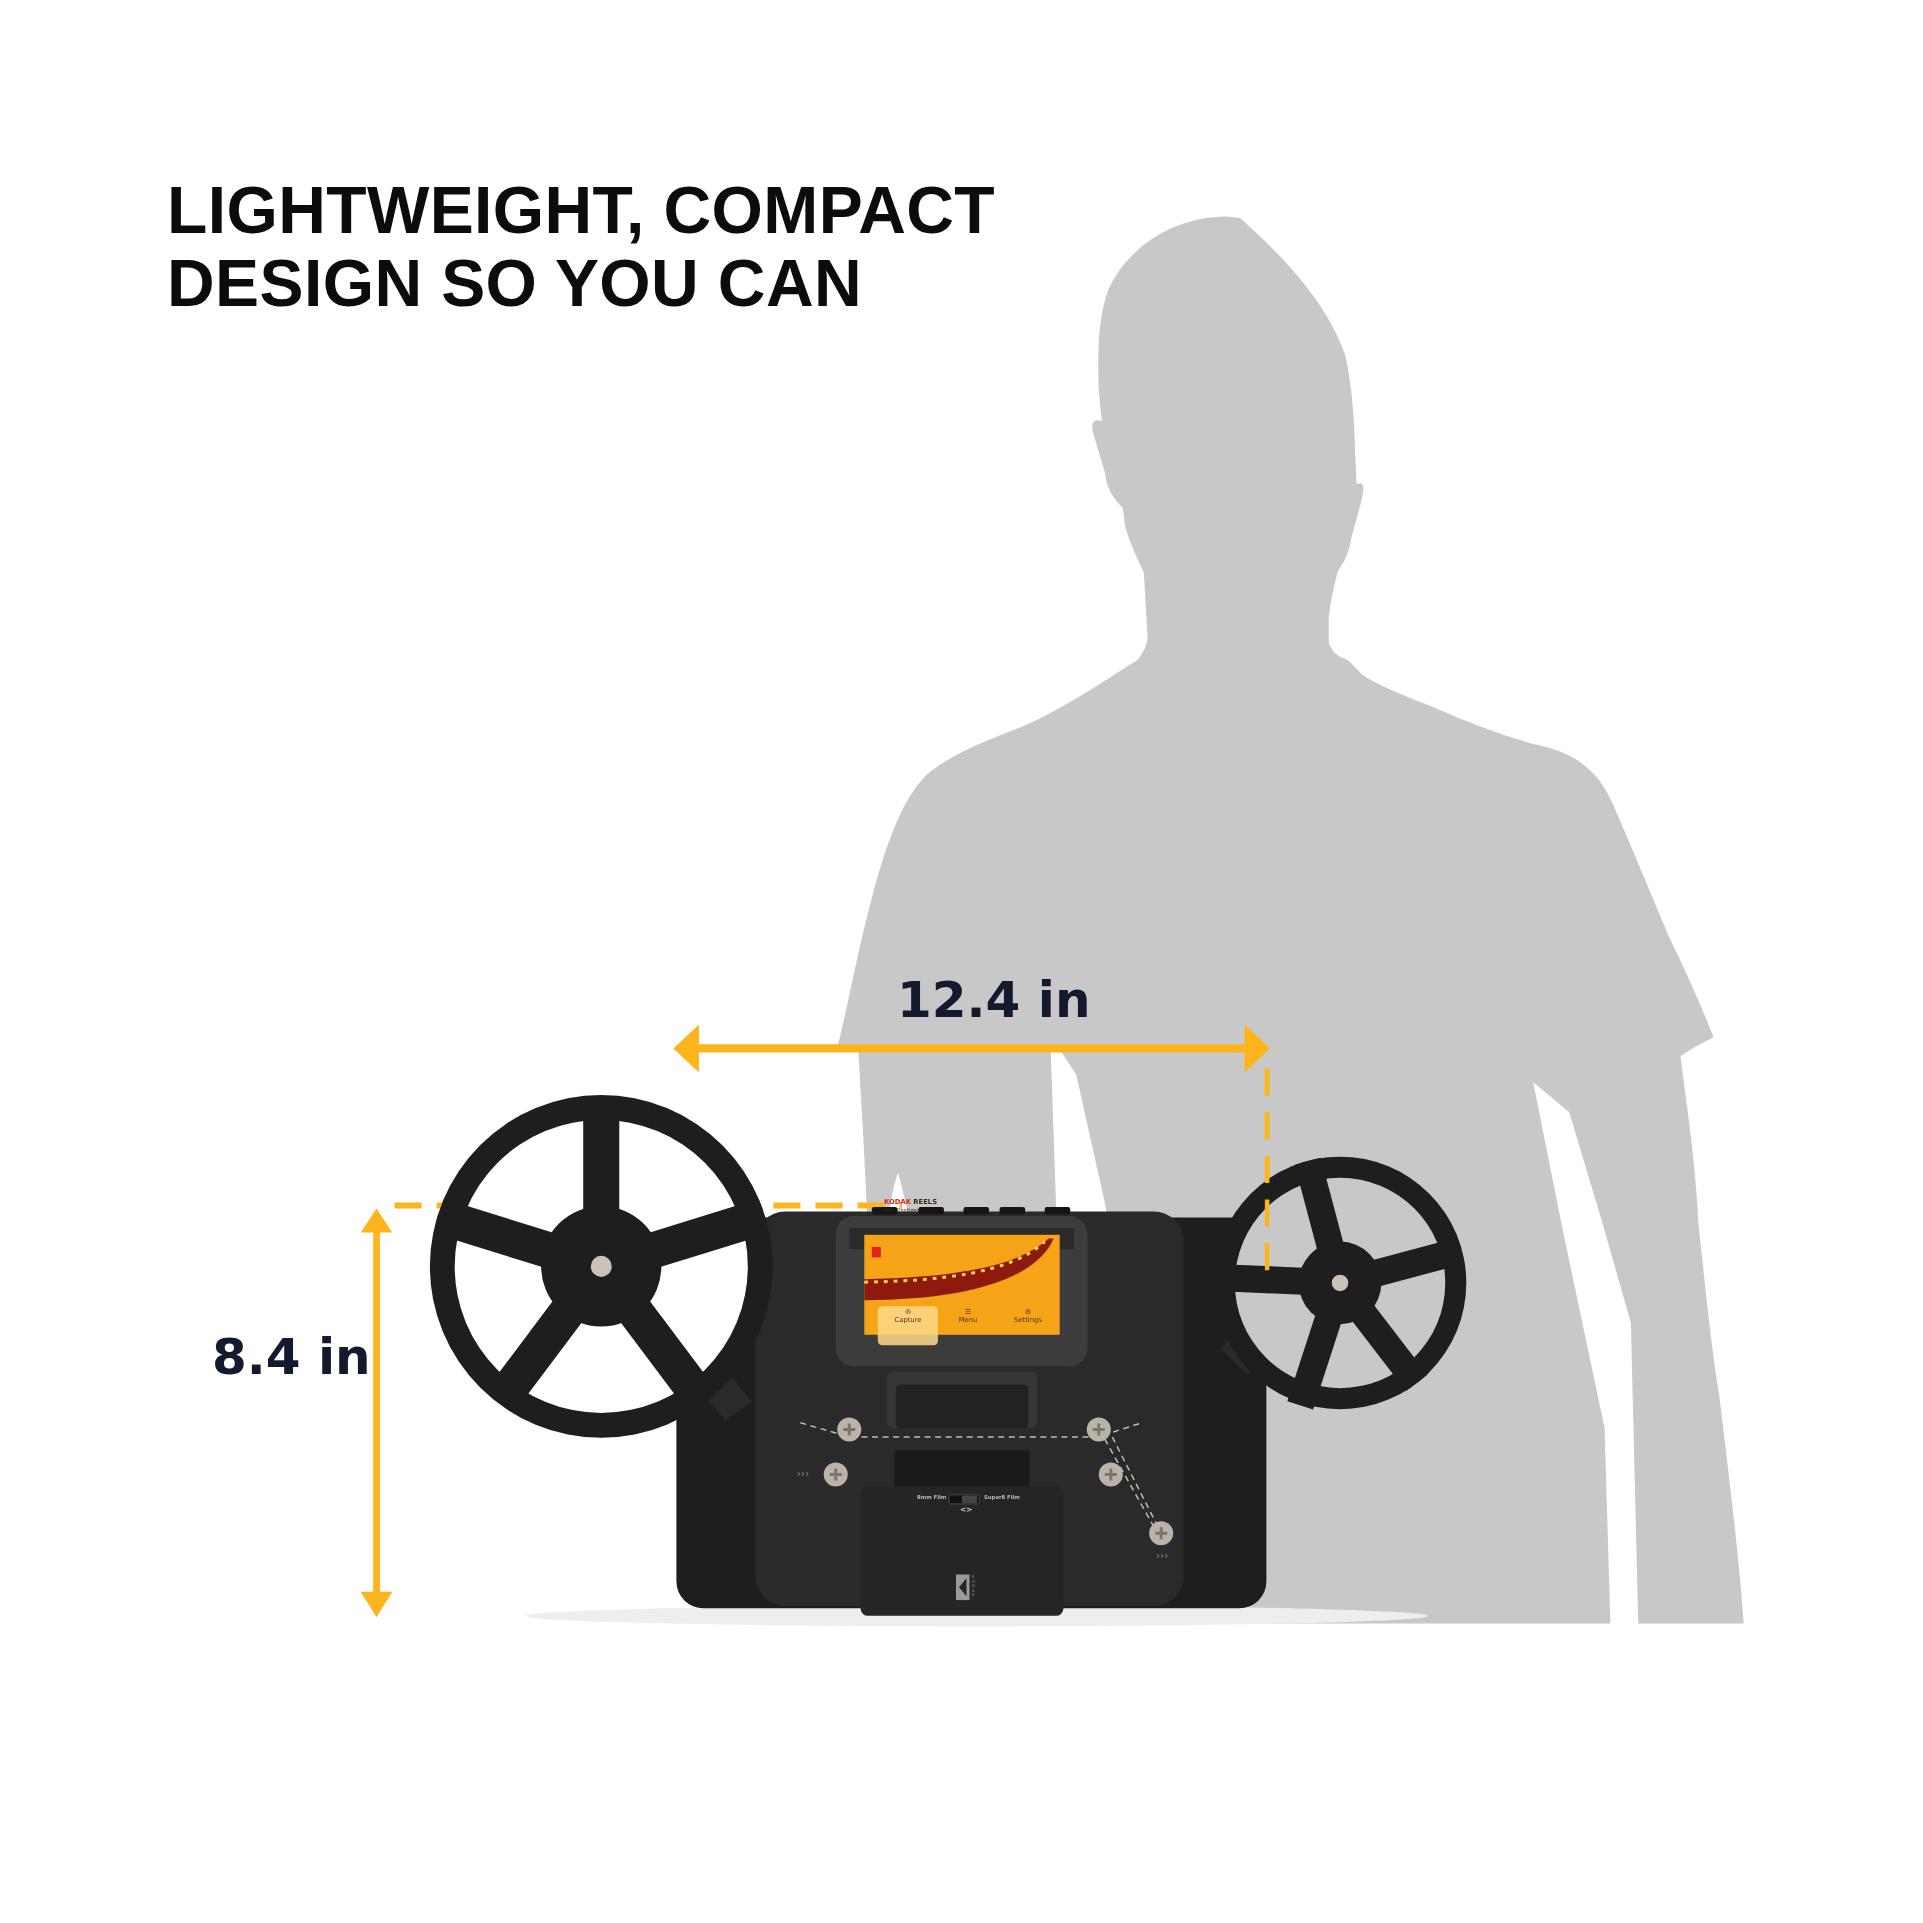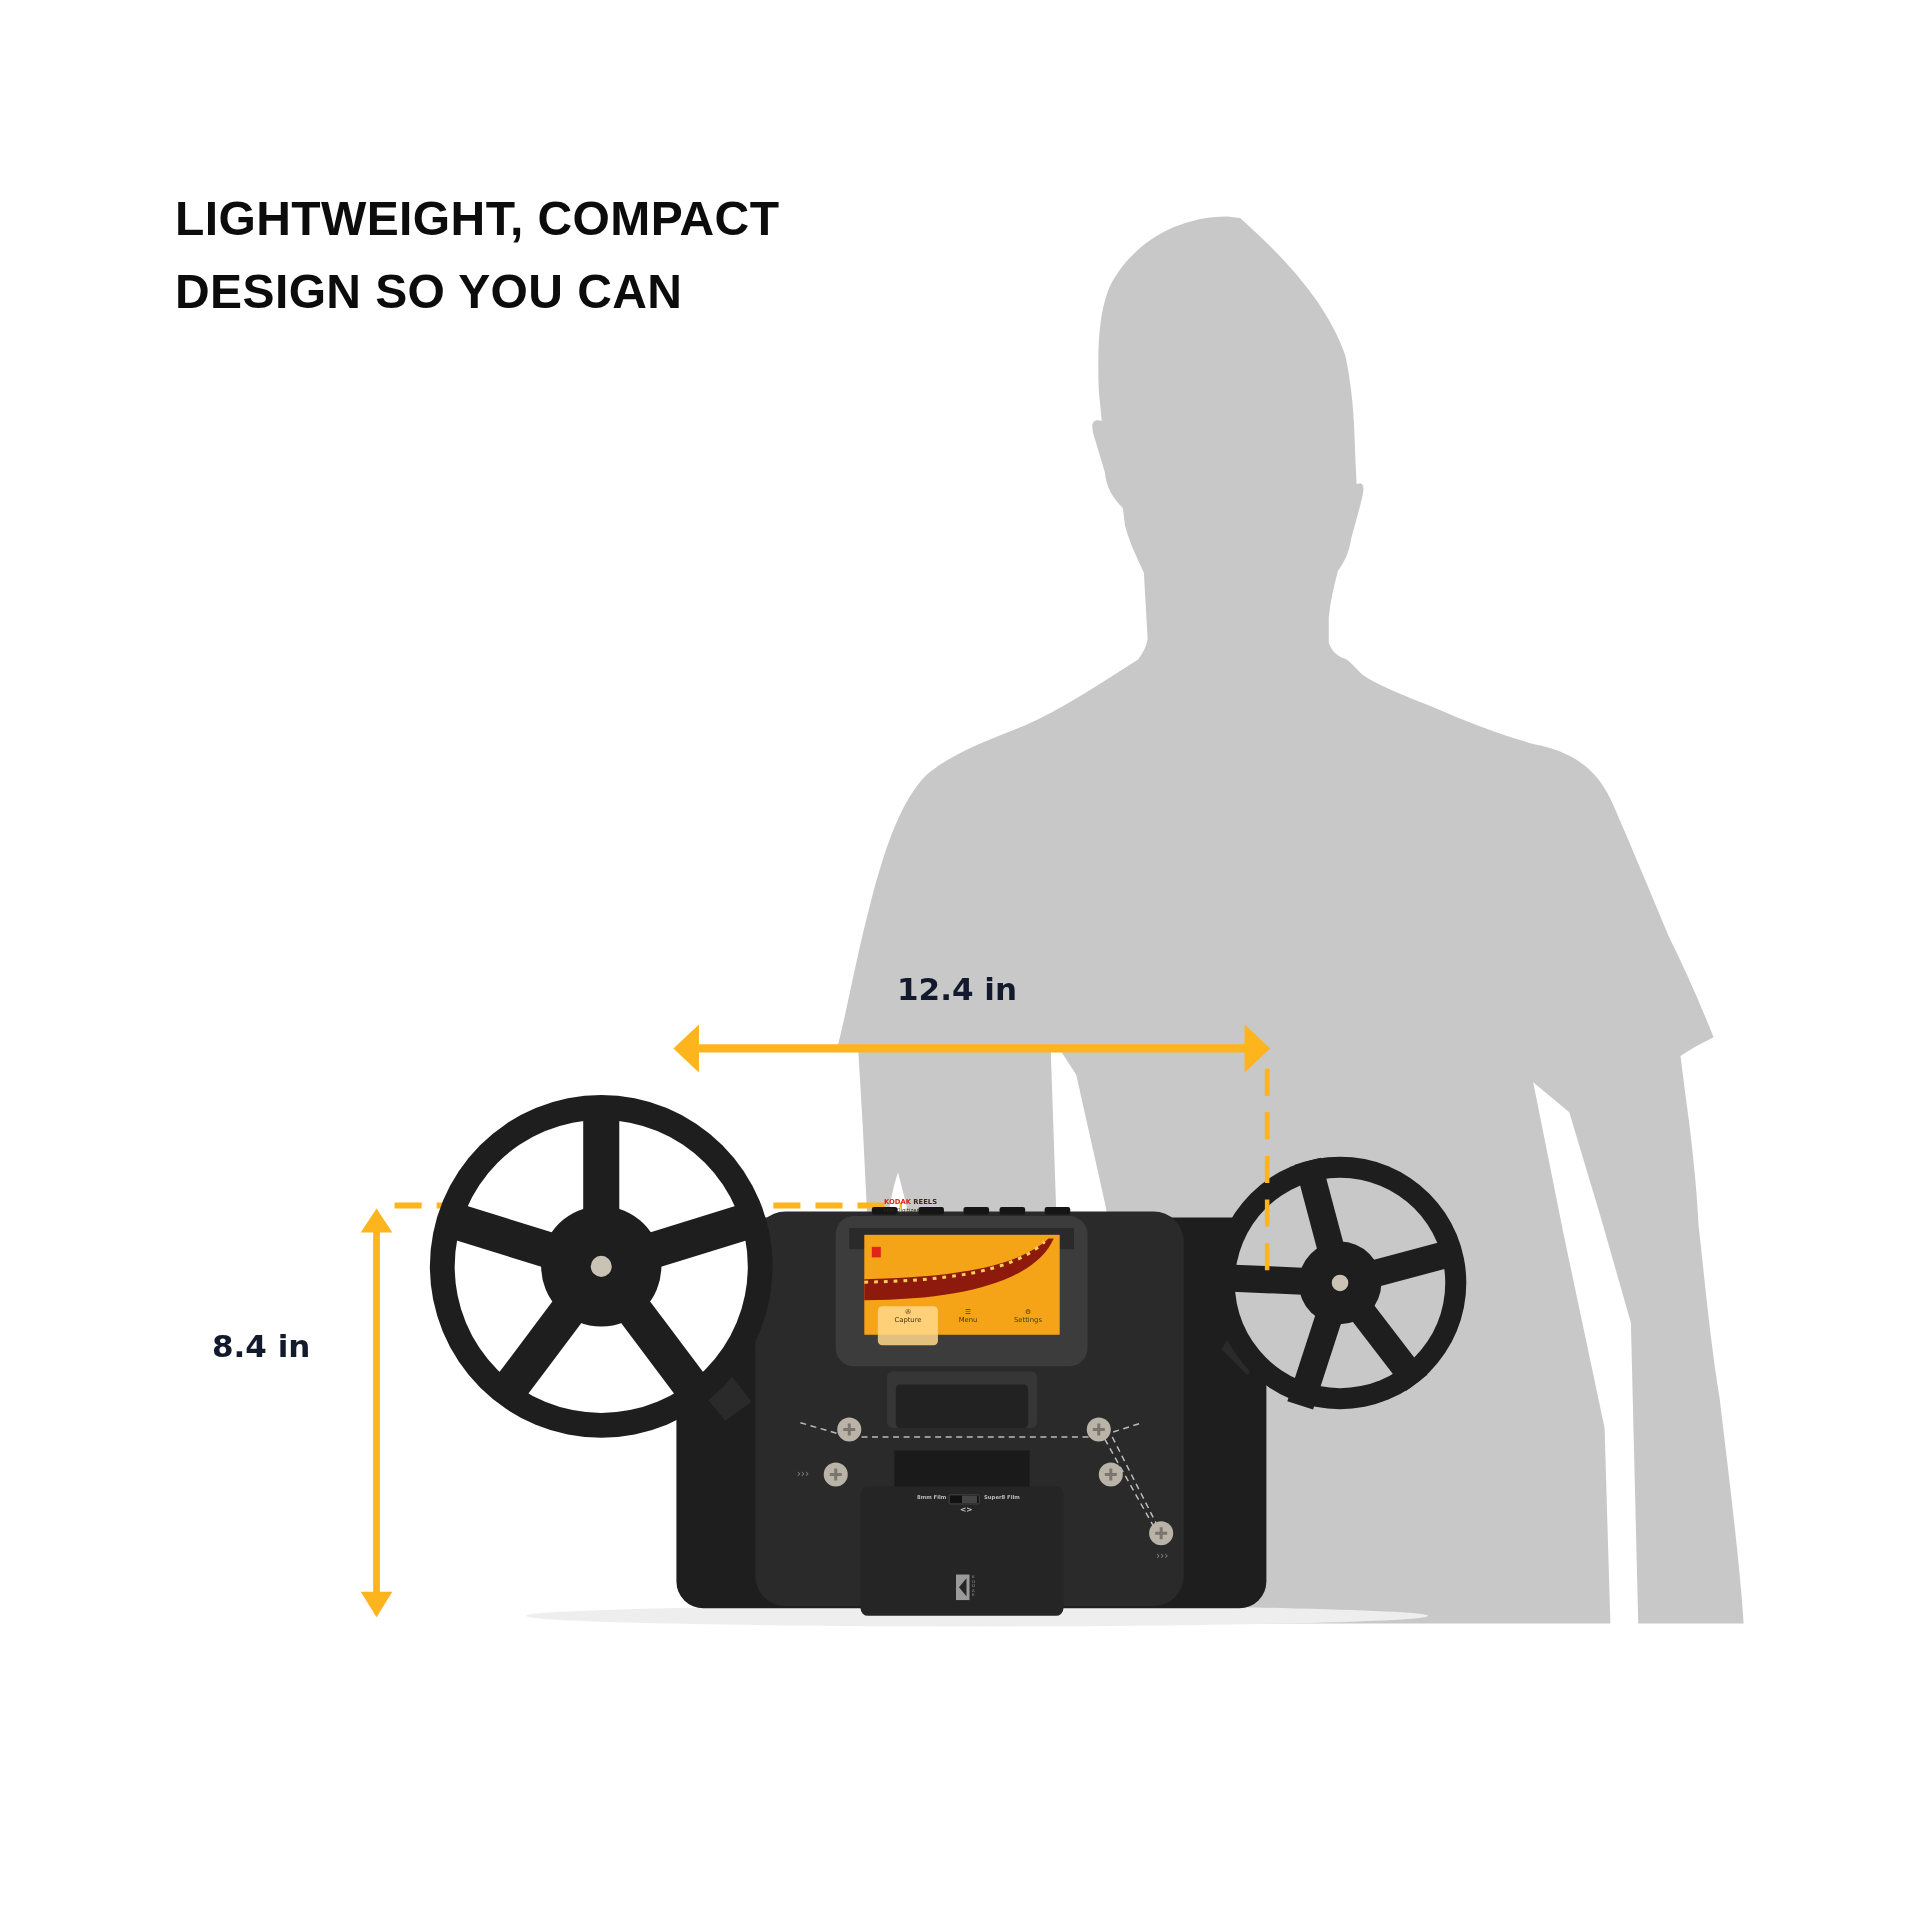--- a/index.html
+++ b/index.html
@@ -1,19 +1,19 @@
 <!DOCTYPE html>
 <html style="font-size:12px"><head>
 <meta charset="utf-8">
 <style>
   html, body { margin:0; padding:0; background:#ffffff; }
   body { width:1924px; height:1924px; position:relative; overflow:hidden; font-family:"Liberation Sans", sans-serif; }
-  .headline { position:absolute; left:167px; top:174px; margin:8px; font-family:"Liberation Sans", sans-serif; font-weight:700; font-size:48px; line-height:73px; color:#0c0c0c; letter-spacing:0.4px; }
+  .headline { position:absolute; left:167px; top:174px; margin:0; font-family:"Liberation Sans", sans-serif; font-weight:700; font-size:66px; line-height:73px; color:#0c0c0c; letter-spacing:0.4px; }
   .headline span { display:block; }
-  .dim-label { position:absolute; font-family:"DejaVu Sans", sans-serif; font-weight:700; color:#131a2e; font-size:31px; }
+  .dim-label { position:absolute; font-family:"DejaVu Sans", sans-serif; font-weight:700; color:#131a2e; font-size:50px; }
   svg.scene { position:absolute; left:0; top:0; }
 </style>
 </head>
 <body>
 
 <h1 class="headline">
   <span>LIGHTWEIGHT, COMPACT</span>
   <span>DESIGN SO YOU CAN</span>
 </h1>
 

